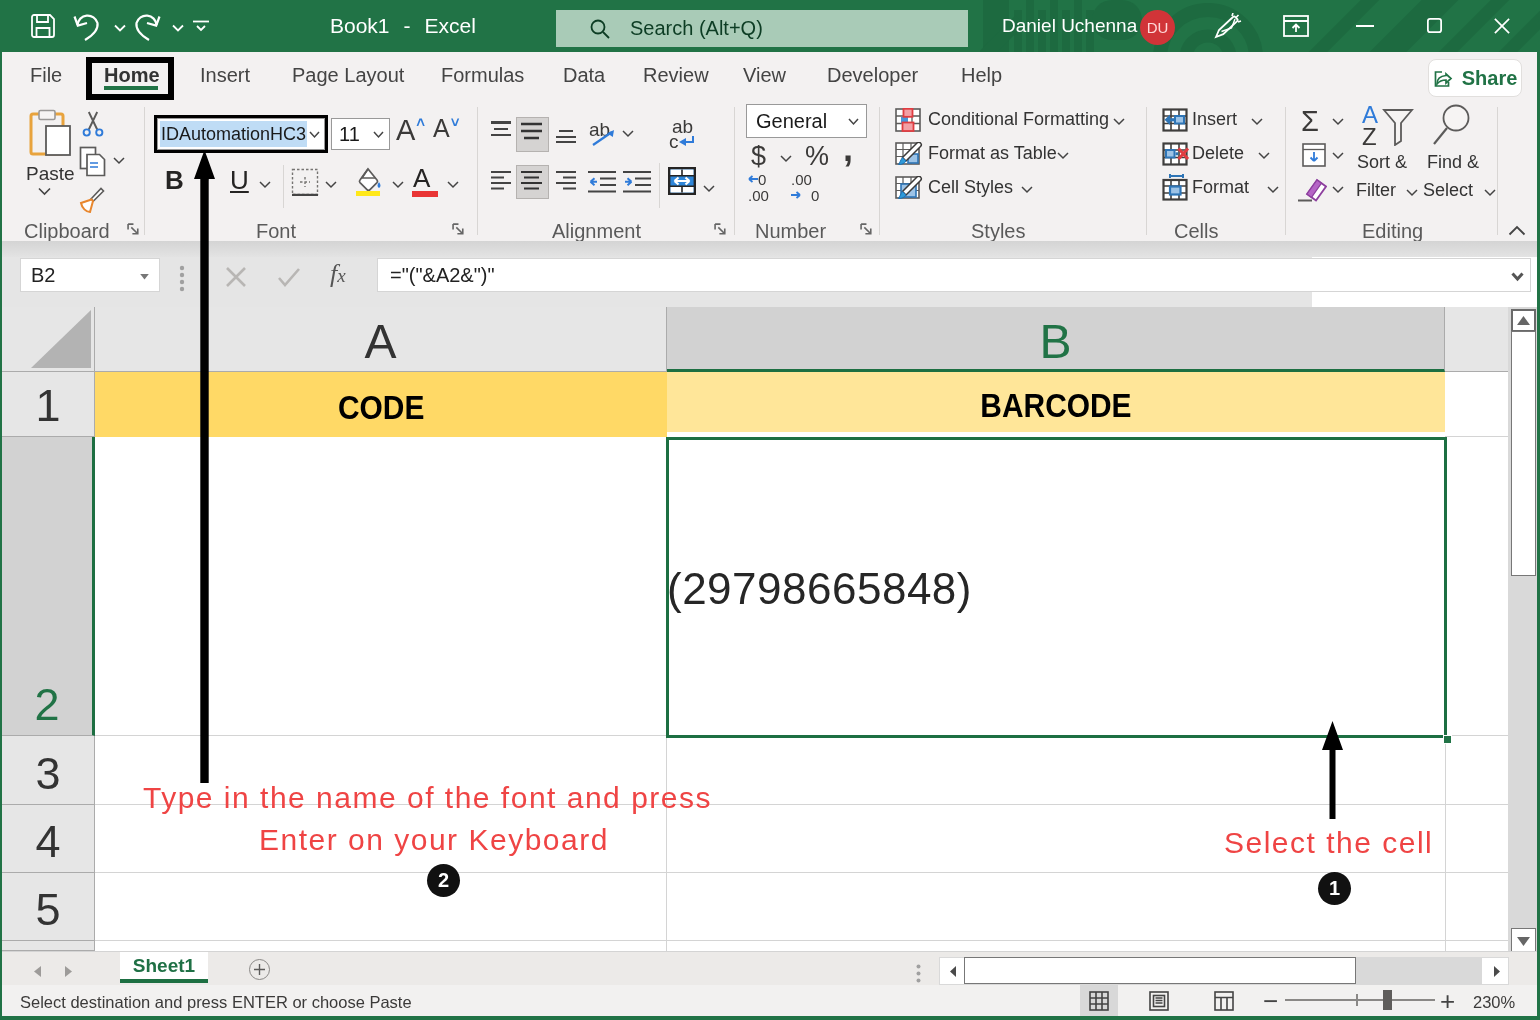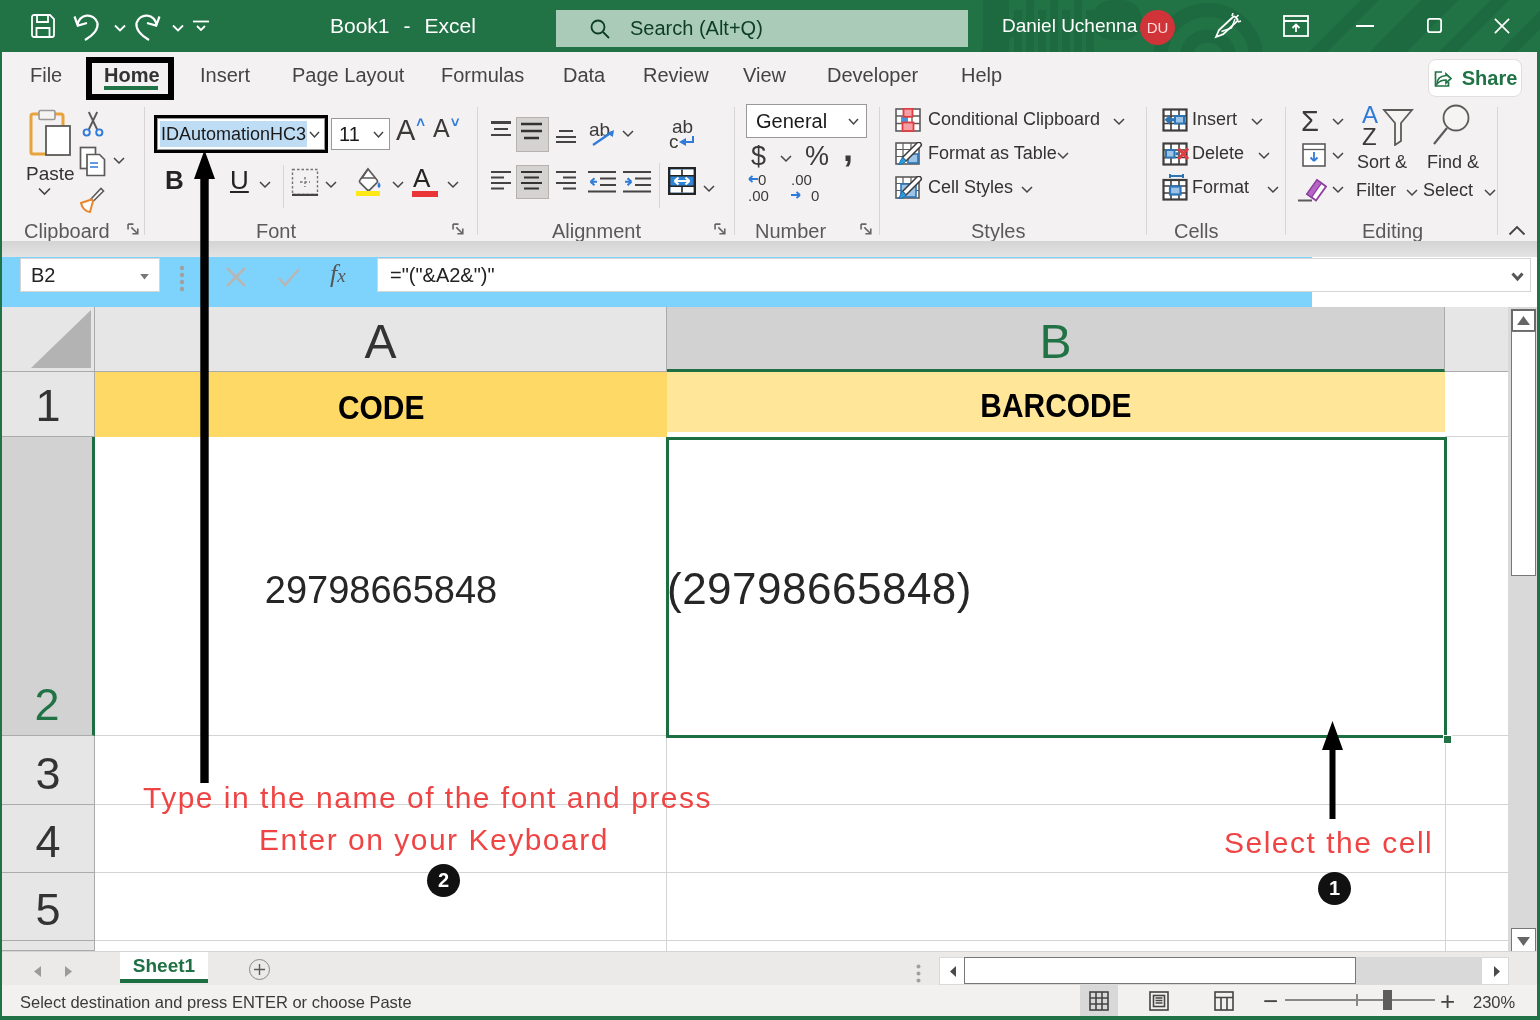--- a/index.html
+++ b/index.html
@@ -16,21 +16,21 @@
 #tabsrow{left:0;top:52px;width:1540px;height:49px;background:#f3f1f1;}
 .tab{position:absolute;top:0;height:49px;line-height:46px;color:#444;font-size:20px;}
 
 #ribbon{left:0;top:101px;width:1540px;height:141px;background:#f3f1f1;}
 .gsep{position:absolute;top:6px;width:1px;height:128px;background:#d8d6d4;}
 .glabel{position:absolute;top:119px;height:20px;font-size:20px;color:#5a5a5a;text-align:left;}
 .launcher{position:absolute;top:120px;width:14px;height:14px;}
 .rtext{color:#333;font-size:18px;white-space:nowrap;}
 #shadowstrip{left:0;top:241px;width:1540px;height:16px;background:linear-gradient(#d4d4d4,#e3e3e3);}
 
-#fbar{left:0;top:257px;width:1312px;height:50px;background:#7dd3fc;}
+#fbar{left:0;top:257px;width:1312px;height:50px;background:#e5e5e5;}
 #namebox{position:absolute;left:20px;top:1px;width:140px;height:34px;background:#fff;border:1px solid #d5d5d5;font-size:20px;color:#222;line-height:32px;padding-left:10px;box-sizing:border-box;}
 #finput{position:absolute;left:377px;top:1px;width:1154px;height:34px;background:#fff;border:1px solid #d5d5d5;font-size:20px;color:#222;line-height:32px;padding-left:12px;box-sizing:border-box;}
 
 #grid{left:0;top:307px;width:1508px;height:644px;background:#fff;}
 .hdr{position:absolute;background:#e6e6e6;box-sizing:border-box;border-right:1px solid #ababab;border-bottom:1px solid #ababab;color:#333;display:flex;align-items:flex-end;justify-content:center;}
 #leftedge{left:0;top:52px;width:2px;height:964px;background:#217346;}
 
 .ann{position:absolute;color:#ef4444;font-weight:400;letter-spacing:1.5px;white-space:nowrap;text-align:right;}
 .numcircle{position:absolute;width:33px;height:33px;border-radius:50%;background:#111;color:#fff;font-weight:700;font-size:20px;display:flex;align-items:center;justify-content:center;}
 
@@ -302,21 +302,21 @@
       </svg>
     <div class="gsep" style="left:879px;"></div>
 
     <svg class="abs" style="left:895px;top:7px" width="26" height="24" viewBox="0 0 26 24">
       <rect x="1" y="1" width="24" height="22" fill="#fff" stroke="#5c5b5a" stroke-width="1.6"></rect>
       <path d="M1 8 h24 M1 15.5 h24 M8.6 1 v22 M17 1 v22" stroke="#5c5b5a" stroke-width="1.3"></path>
       <rect x="6" y="9" width="7" height="6.5" fill="#4a96d9"></rect>
       <rect x="8.5" y="0.8" width="9" height="8" fill="#f2a0a6" stroke="#e03c41" stroke-width="1.8"></rect>
       <rect x="7.5" y="14.5" width="11" height="8.5" fill="#f2a0a6" stroke="#e03c41" stroke-width="1.8"></rect>
     </svg>
-    <div class="abs rtext" style="left:928px;top:8px;">Conditional Clipboard</div>
+    <div class="abs rtext" style="left:928px;top:8px;">Conditional Formatting</div>
     <svg class="abs" style="left:1113px;top:17px" width="12" height="8" viewBox="0 0 12 8" fill="none" stroke="#444" stroke-width="1.5">
         <path d="M1 1 l5 5 l5-5"></path>
       </svg>
     <svg class="abs" style="left:895px;top:41px" width="28" height="26" viewBox="0 0 28 26">
       <rect x="1" y="1" width="23" height="21" fill="#fff" stroke="#5c5b5a" stroke-width="1.6"></rect>
       <path d="M1 7.5 h23 M1 14.5 h23 M8 1 v21 M16 1 v21" stroke="#5c5b5a" stroke-width="1.2"></path>
       <rect x="13" y="12" width="10" height="9" fill="#9dc3e6" stroke="#2e75b6" stroke-width="1.6"></rect>
       <path d="M25.5 4.5 L11 19 l-3.5-3.5 L22 1 a2.2 2.2 0 0 1 3.5 3.5 z" fill="#fff" stroke="#3b3a39" stroke-width="1.5"></path>
       <path d="M7.5 15.5 l3.5 3.5 c-1.5 2.5-4 3.5-7.5 3.5 c1.5-2 2-4.5 4-7 z" fill="#2e9ad9" stroke="#1f6fb0" stroke-width="1"></path>
     </svg>
@@ -469,23 +469,20 @@
       </div>
 
     <div class="abs" style="left:1445px;top:129px;width:63px;height:1px;background:#d4d4d4;"></div>
     <div class="abs" style="left:95px;top:428px;width:1413px;height:1px;background:#d4d4d4;"></div>
     <div class="abs" style="left:95px;top:497px;width:1413px;height:1px;background:#d4d4d4;"></div>
     <div class="abs" style="left:95px;top:565px;width:1413px;height:1px;background:#d4d4d4;"></div>
     <div class="abs" style="left:95px;top:633px;width:1413px;height:1px;background:#d4d4d4;"></div>
     <div class="abs" style="left:666px;top:130px;width:1px;height:514px;background:#d4d4d4;"></div>
     <div class="abs" style="left:1445px;top:130px;width:1px;height:514px;background:#d4d4d4;"></div>
 
-    <div class="abs" style="left:95px;top:130px;width:572px;height:298px;display:flex;align-items:center;justify-content:center;font-size:38px;color:#262626;">
-        <span style="padding-top:9px;">29798665848</span>
-      </div>
     <div class="abs" style="left:667px;top:130px;width:778px;height:298px;display:flex;align-items:center;justify-content:flex-start;font-size:44px;letter-spacing:0.5px;color:#262626;">
         <span style="padding-top:6px;">(29798665848)</span>
       </div>
 
     <div class="abs" style="left:666px;top:130px;width:781px;height:301px;border:3px solid #1d6f42;box-sizing:border-box;"></div>
     <div class="abs" style="left:1443px;top:428px;width:7px;height:7px;background:#217346;border:1.5px solid #fff;box-sizing:content-box;"></div>
   </div>
   <div class="abs" id="vscroll" style="left:1508px;top:307px;width:29px;height:645px;background:#d9d9d9;">
     <div class="abs" style="left:3px;top:2px;width:25px;height:23px;background:#fff;border:2px solid #6a6a6a;box-sizing:border-box;"></div>
     <svg class="abs" style="left:9px;top:9px" width="13" height="9" viewBox="0 0 13 9">

